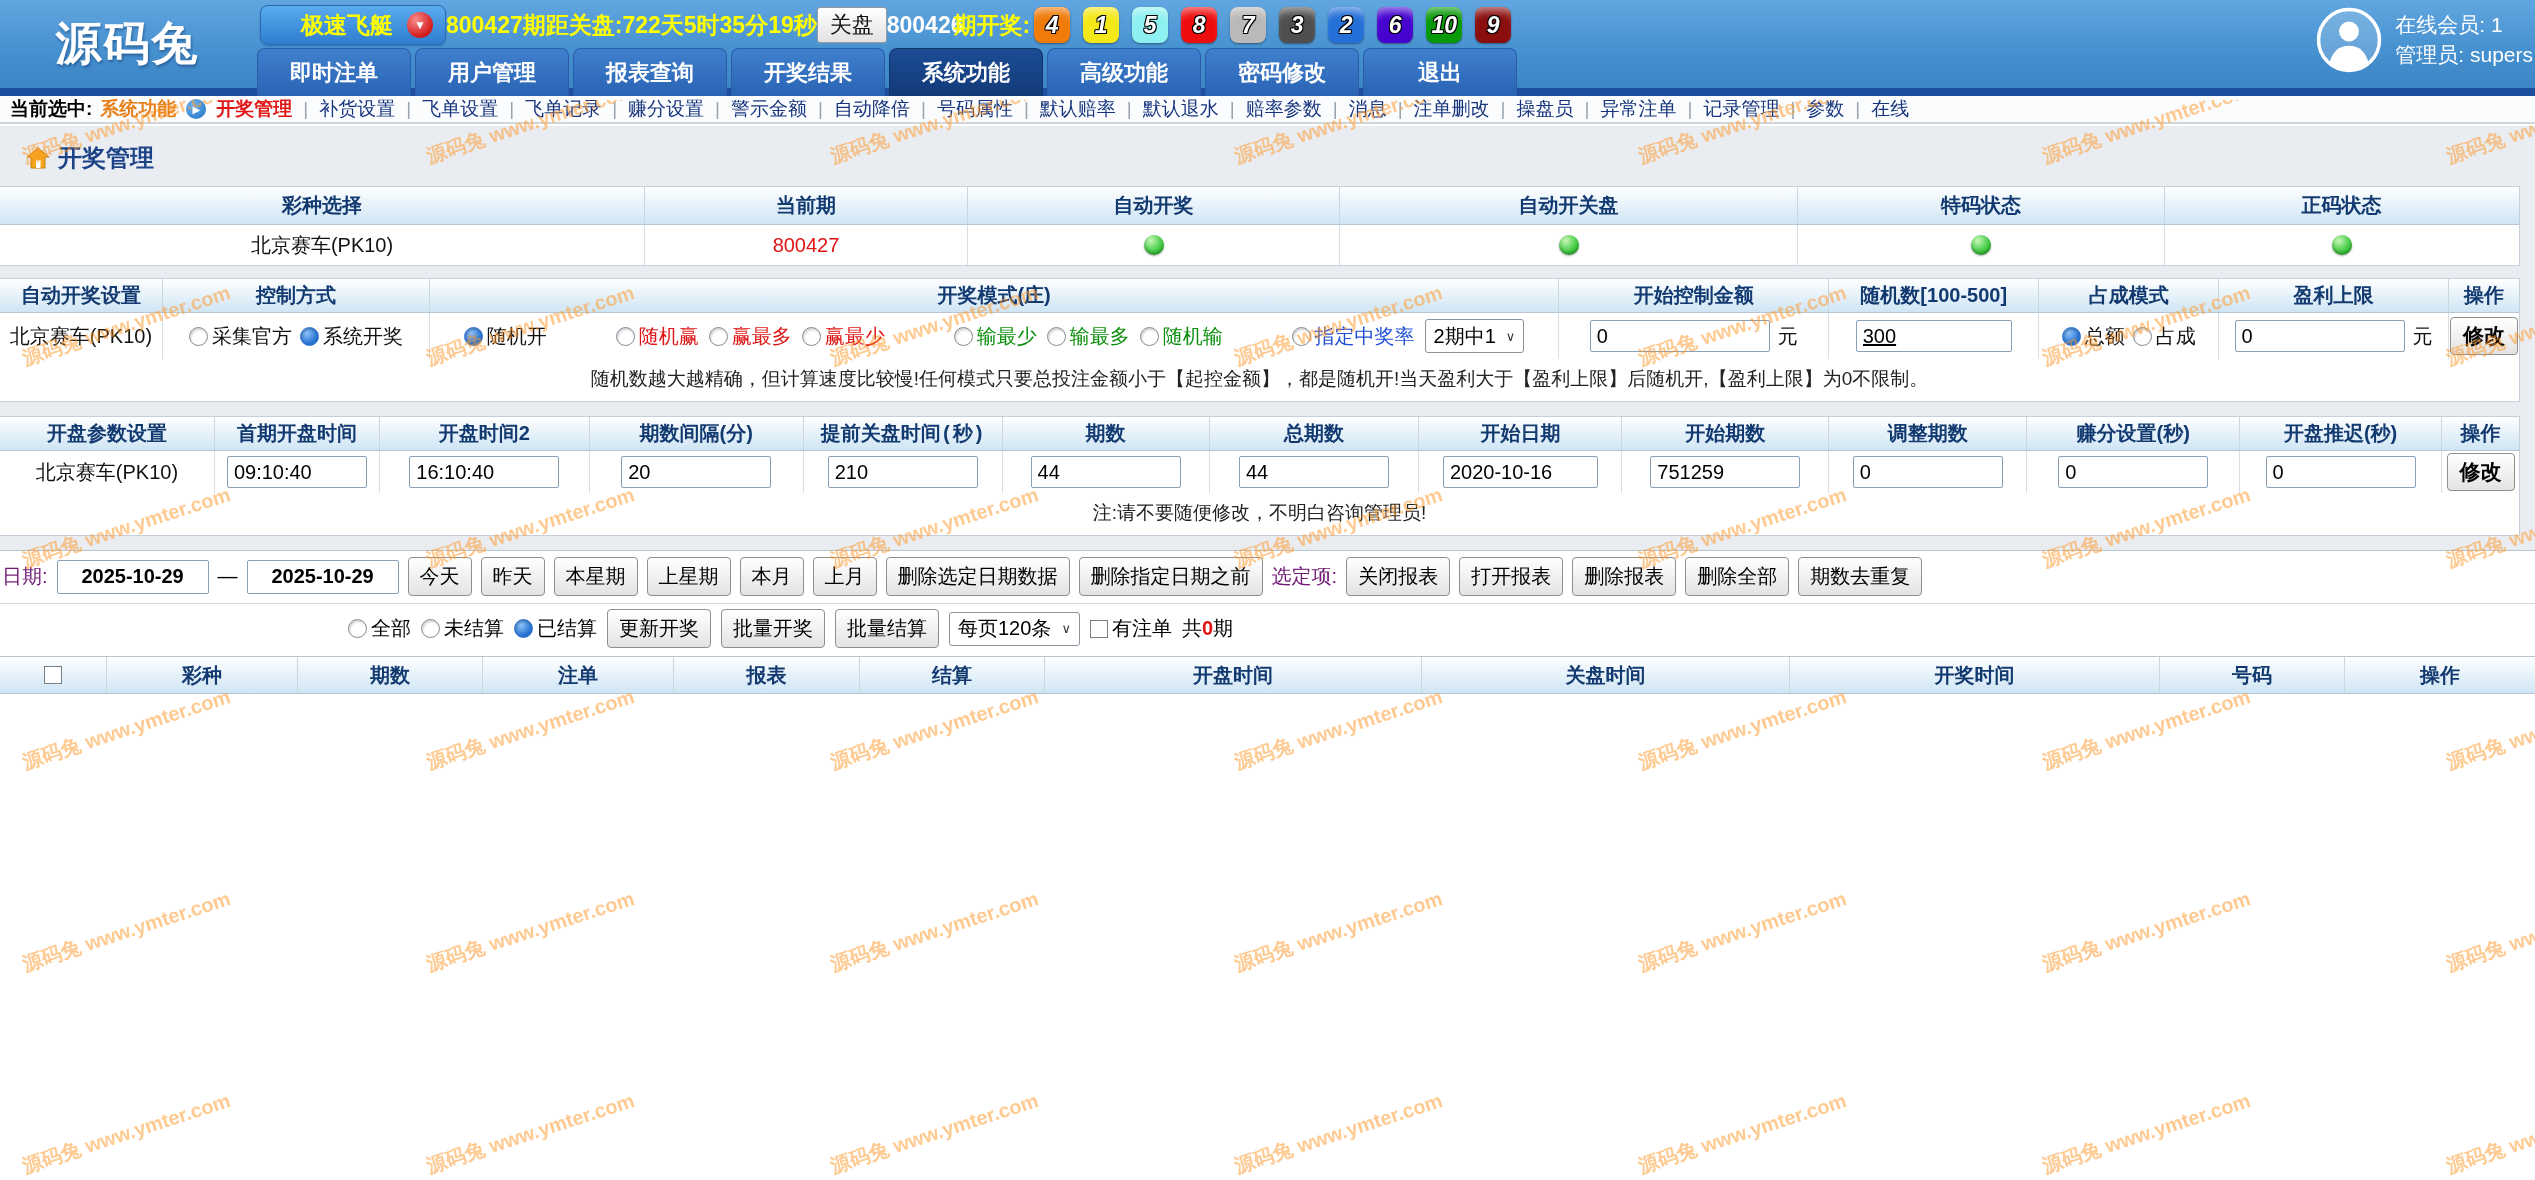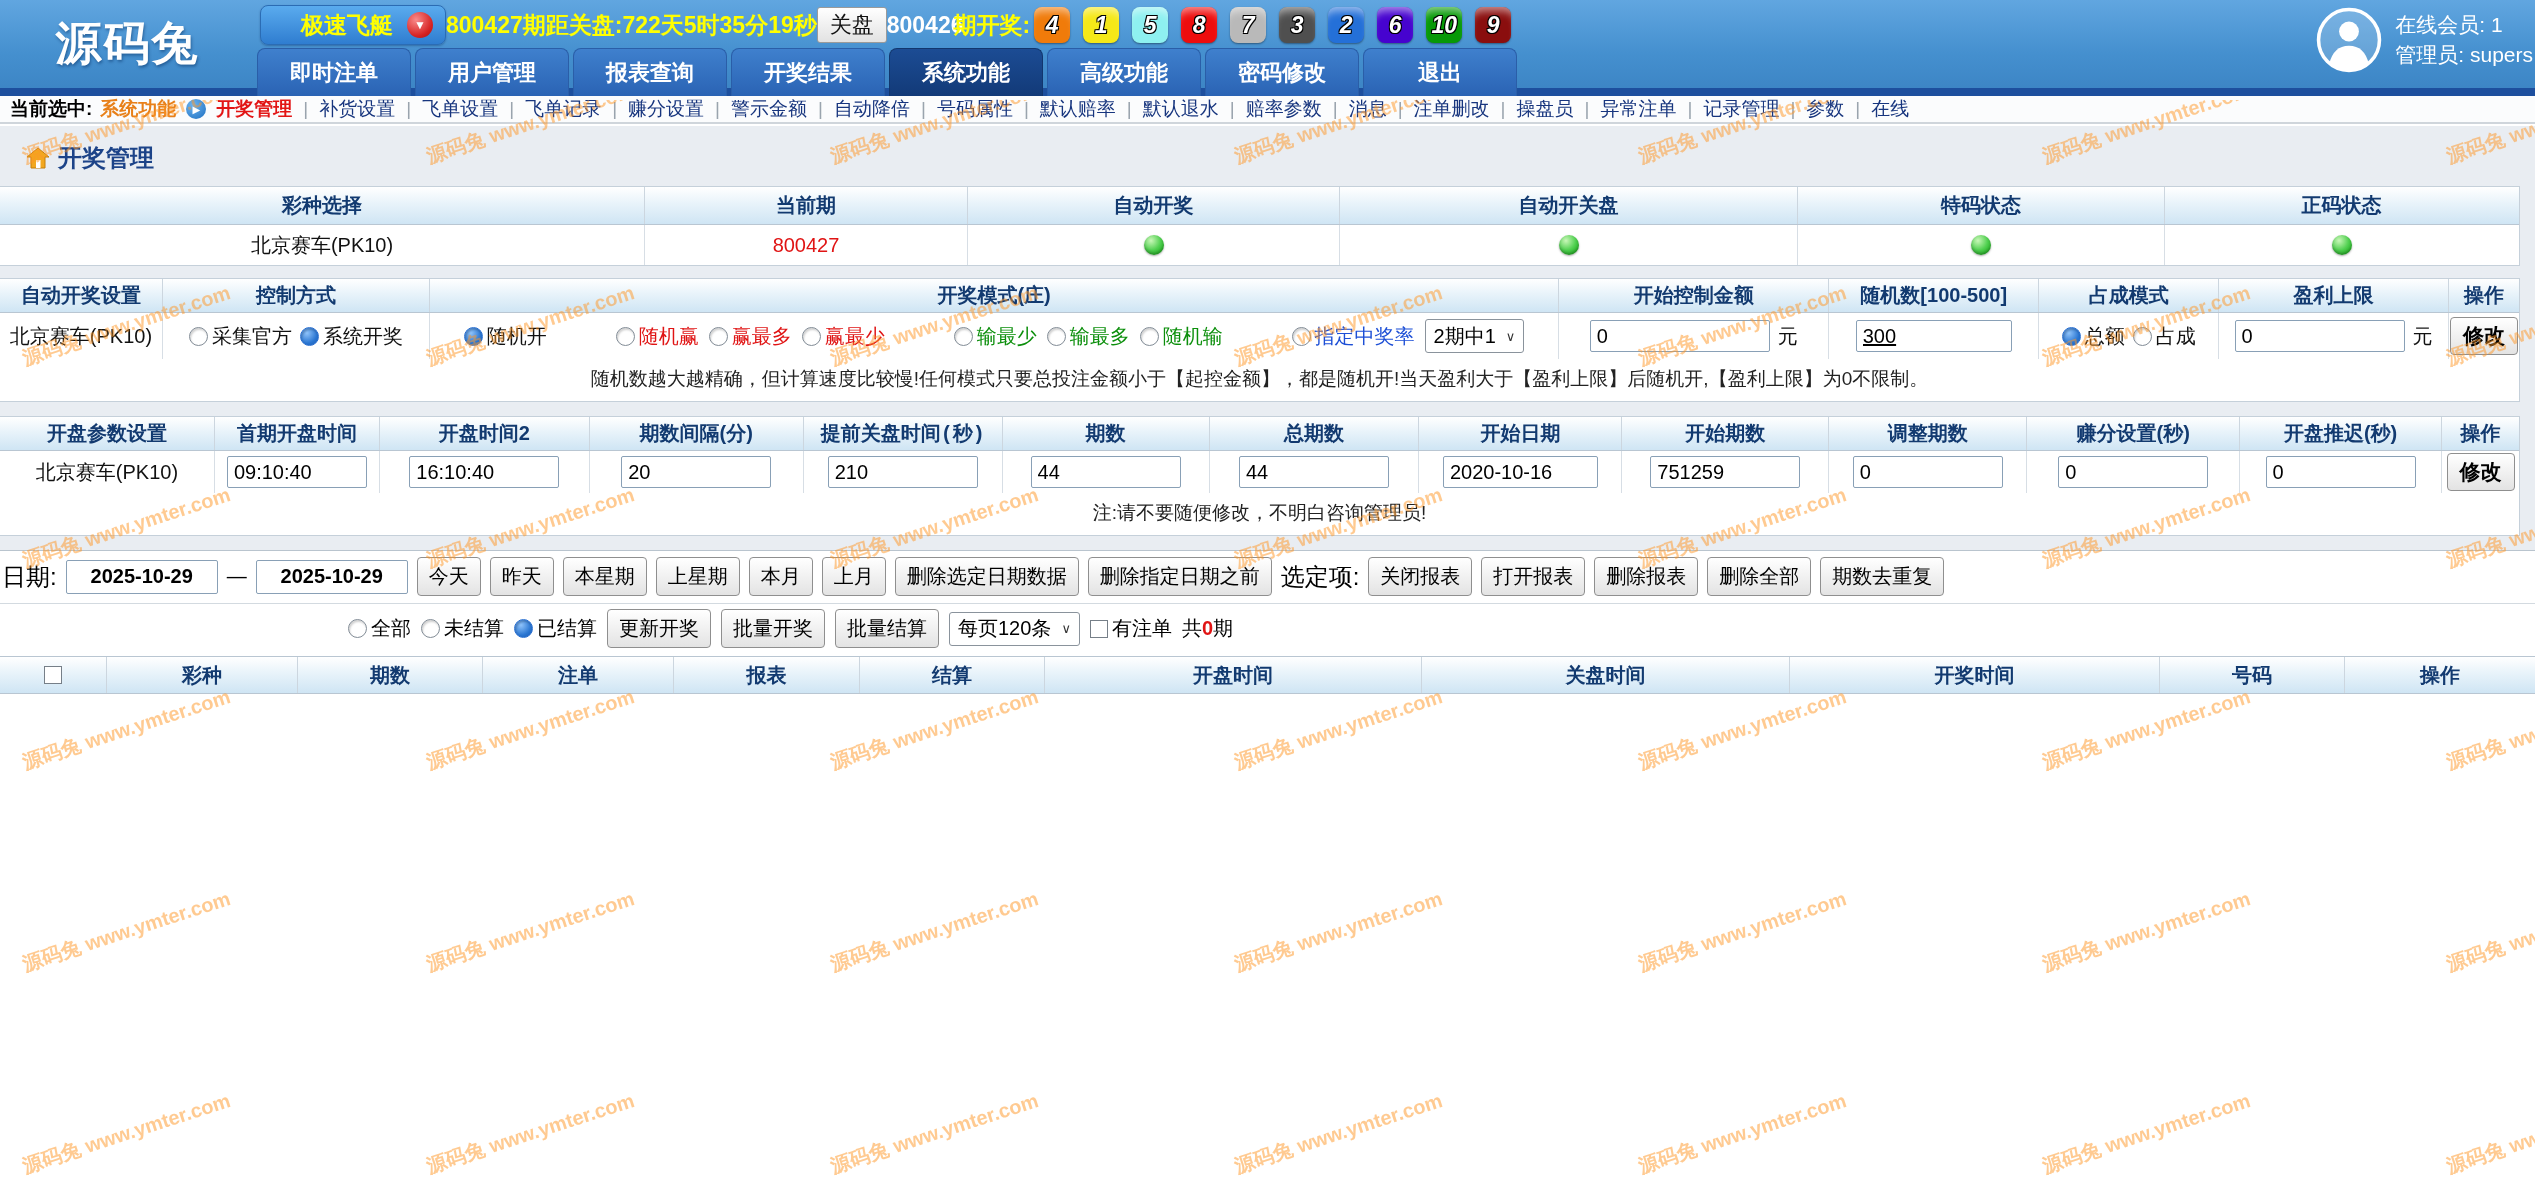--- a/index.html
+++ b/index.html
@@ -84,21 +84,21 @@
          font-size:20px; padding:5px 11px; color:#000; cursor:pointer; font-family:"Liberation Sans",sans-serif; white-space:nowrap; }
   .btn-mod { font-weight:bold; font-size:21px; padding:4px 12px; }
 
   .modes { display:flex; align-items:center; justify-content:space-between; width:100%; padding:0 34px; }
   .mgroup { display:flex; align-items:center; gap:10px; }
 
   .filters { margin-top:14px; background:#fff; border-top:1px solid #b9c4ce; width:2535px; }
   .frow1 { display:flex; align-items:center; gap:9px; padding:6px 0 7px 2px; border-bottom:1px solid #d3dae0;
            font-size:20px; white-space:nowrap; }
   .frow2 { display:flex; align-items:center; gap:10px; padding:5px 0 8px 348px; font-size:20px; }
-  .flab { font-size:24px; color:#000000; }
+  .flab { font-size:20px; color:#701a75; }
   .dinp { width:152px; height:34px; font-weight:bold; text-align:center; }
   .filler { background:#fff; width:2535px; height:540px; }
 
   .wm-layer { position:absolute; top:100px; left:0; width:2535px; height:1080px; pointer-events:none; z-index:40; overflow:hidden; }
   .wm { position:absolute; color:#ff9726; opacity:.5; font-size:20px; font-weight:bold;
         transform:rotate(-18deg); white-space:nowrap; }
 </style>
 </head>
 <body>
 

